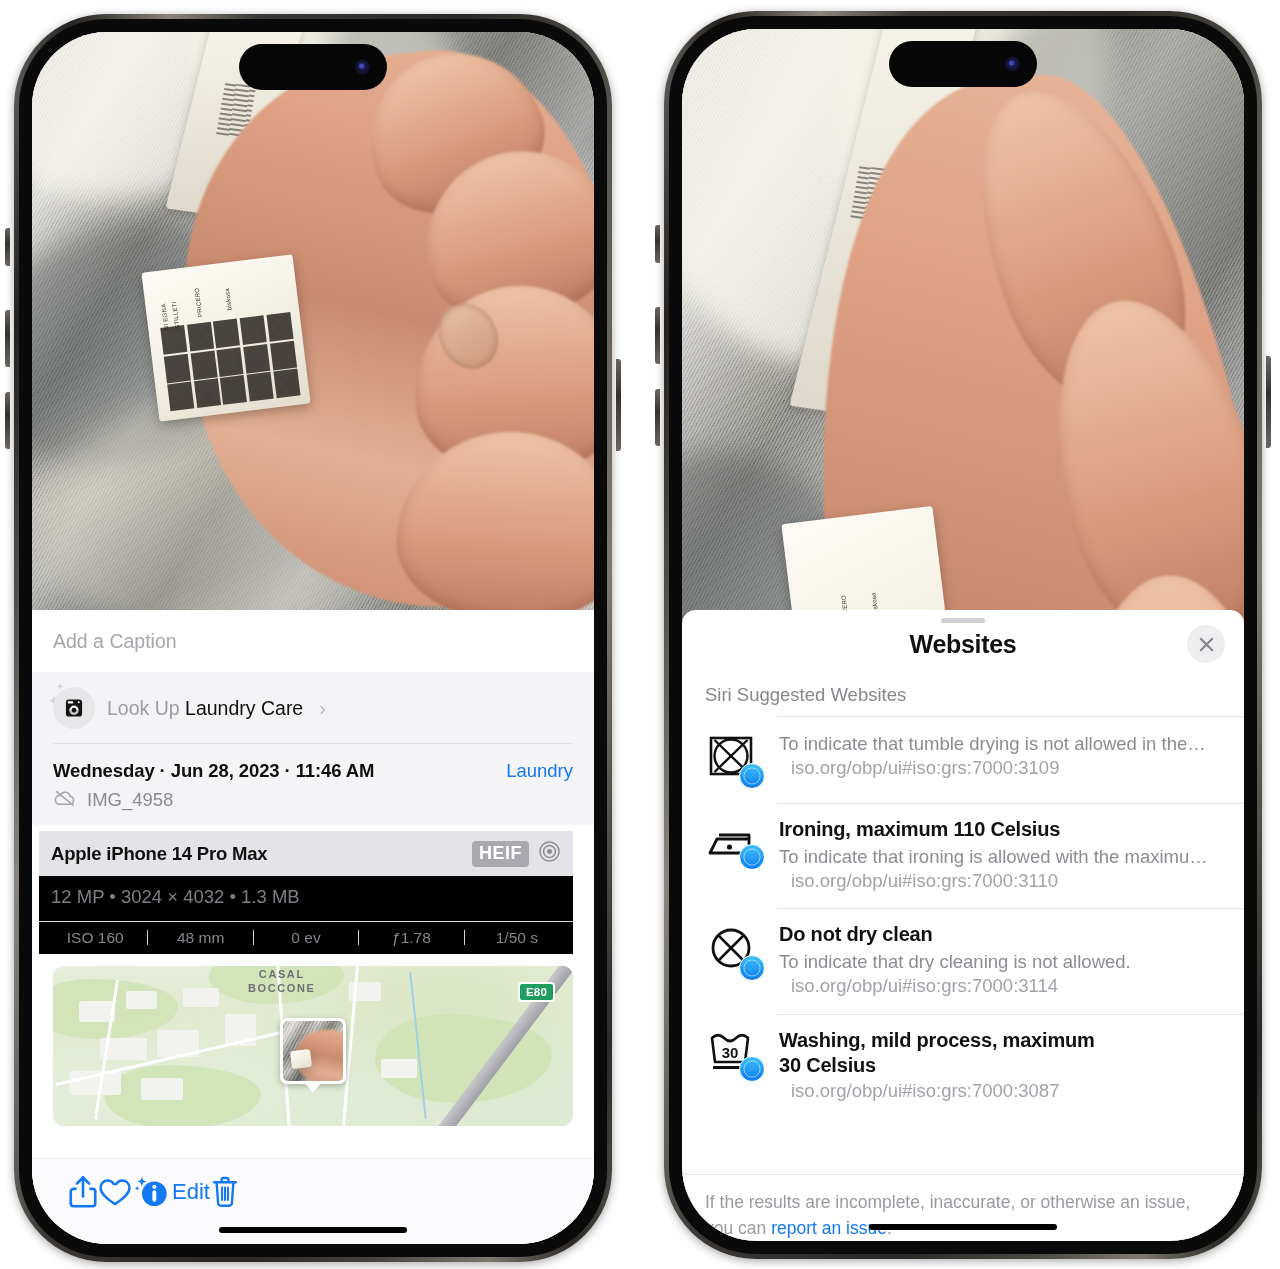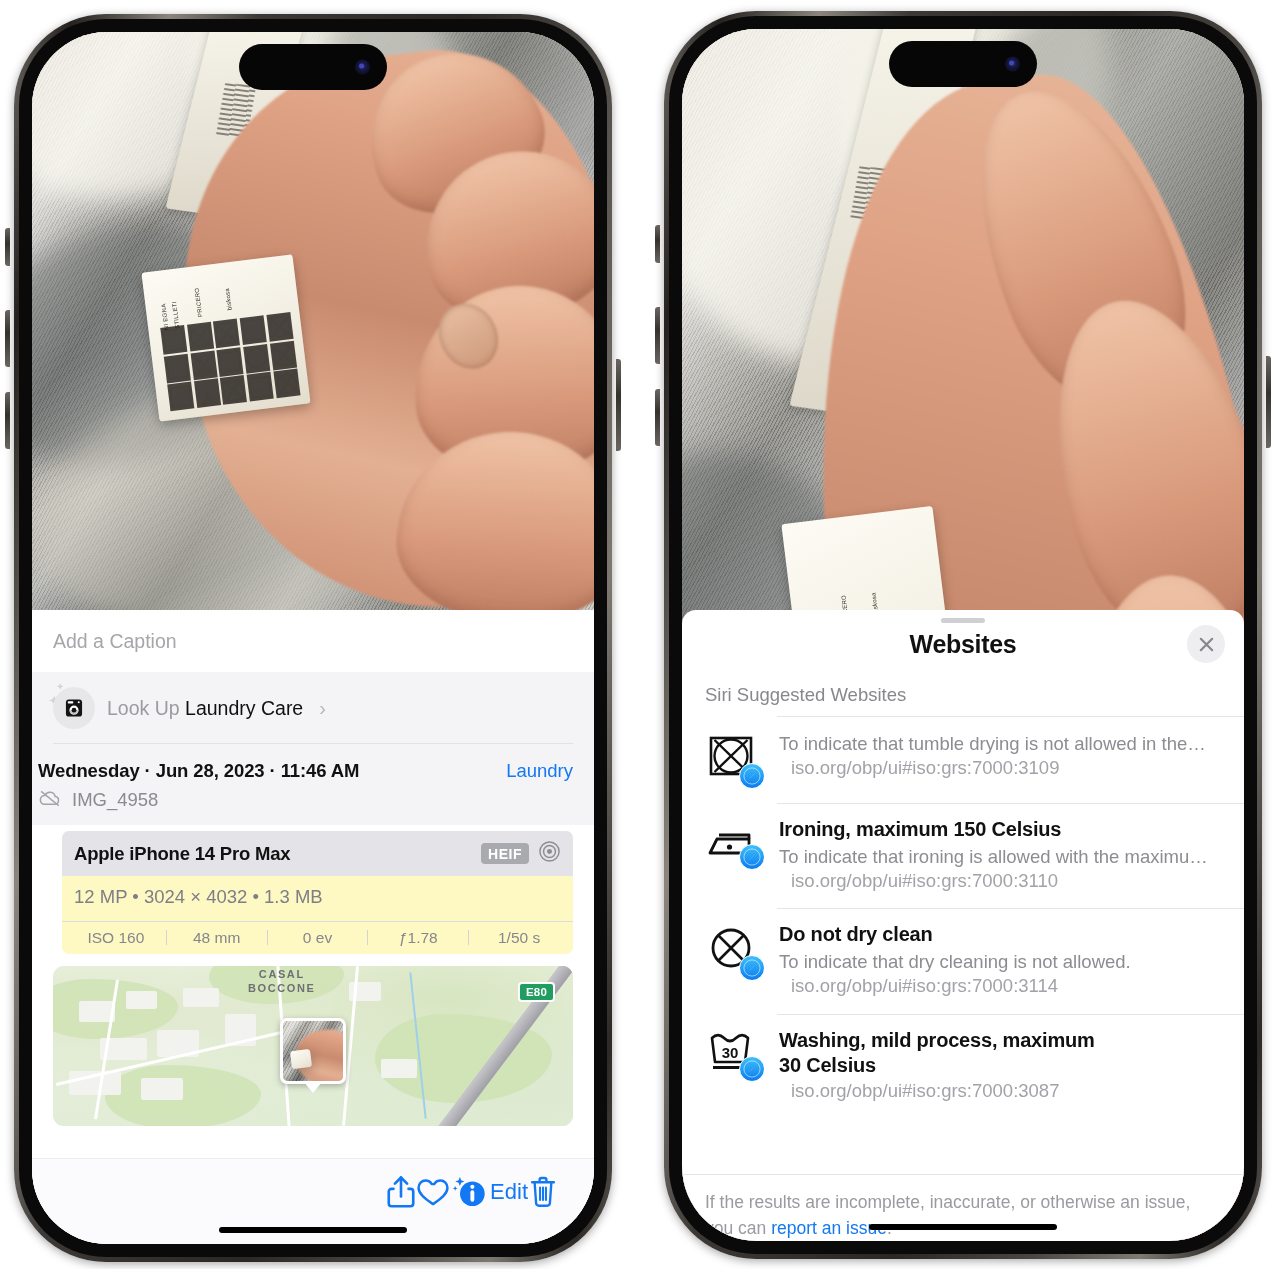--- a/index.html
+++ b/index.html
@@ -211,39 +211,39 @@
     display:flex; align-items:center; justify-content:center;
   }
   .sparkle { position:absolute; color:#d3d3d8; font-size: 13px; line-height:1; }
   .sp1 { left:-5px; top:6px; font-size:15px; }
   .sp2 { left:3px; top:-5px; font-size:10px; }
   .lookup-text { font-size:19.5px; color:#9b9ba1; }
   .lookup-text b { color:#111; font-weight:400; }
   .chev { color:#b6b6bb; font-size:20px; margin-left:4px; }
   .lu-divider { height:1px; background:#e2e2e5; margin: 0 21px; }
 
-  .date-block { background:#f4f4f6; padding: 16px 21px 14px 6px; }
+  .date-block { background:#f4f4f6; padding: 16px 21px 14px 21px; }
   .date-line { display:flex; align-items:baseline; justify-content:space-between; }
   .date-text { font-size:18.5px; color:#111; font-weight:700; letter-spacing:-.1px; }
   .adjust { font-size:18.5px; color:#1278f3; }
   .file-line { display:flex; align-items:center; gap:10px; margin-top:7px; }
   .file-name { font-size:18.5px; color:#8b8b91; }
 
   .camera-card {
-    margin: 6px 21px 0 30px; border-radius:7px; overflow:hidden;
-    background:#fef9c3;
+    margin: 6px 21px 0 7px; border-radius:0; overflow:hidden;
+    background:#000000;
   }
   .cc-head {
     display:flex; align-items:center; justify-content:space-between;
     padding: 9px 12px 9px 12px; background:#e4e4e8;
   }
   .cc-title { font-size:18.5px; font-weight:700; color:#111; letter-spacing:-.2px; }
   .cc-right { display:flex; align-items:center; gap:9px; }
   .heif-badge {
-    background:#a9a9b0; color:#fff; font-size:14px; font-weight:700;
+    background:#a9a9b0; color:#fff; font-size:18px; font-weight:700;
     letter-spacing:.5px; padding:2.5px 7px; border-radius:4px;
   }
   .cc-body { padding: 8px 12px 10px 12px; }
   .cc-line { font-size:18.5px; color:#7e7e85; line-height:1.45; }
   .cc-foot {
     display:flex; align-items:center; border-top:1px solid #dcdce0;
     padding: 7px 4px;
   }
   .cc-stat { flex:1; text-align:center; font-size:15.5px; color:#86868d; }
   .cc-sep { width:1px; height:15px; background:#d2d2d7; }
@@ -292,21 +292,21 @@
   .map-pin-img { width:100%; height:100%; border-radius:5px; overflow:hidden; position:relative; }
   .map-pin::after{
     content:""; position:absolute; left:50%; bottom:-9px; transform:translateX(-50%);
     border-left:9px solid transparent; border-right:9px solid transparent;
     border-top:11px solid #fff;
   }
 
   .toolbar {
     position:absolute; left:0; right:0; bottom:0; height:86px;
     background:#fbfbfd; border-top:1px solid #ececef;
-    display:flex; align-items:center; justify-content:flex-end;
+    display:flex; align-items:center; justify-content:flex-start;
     padding: 0 36px 20px 36px;
   }
   .tb-item { display:flex; align-items:center; justify-content:center; position:relative; }
   .tb-edit { font-size:22px; color:#1278f3; }
 
   
   .r-photo { position:absolute; left:0; top:0; right:0; bottom:0; }
   .results-sheet {
     position:absolute; left:0; right:0; top:581px; bottom:0;
     background:#fff; border-radius:14px 14px 0 0;
@@ -660,21 +660,21 @@
                 </svg>
                 <span class="safari-badge" style="bottom:5px">
                   <svg width="18" height="18" viewBox="0 0 20 20" aria-hidden="true">
                     <circle cx="10" cy="10" r="9" fill="none" stroke="#fff" stroke-width="1.1" opacity=".55"></circle>
                     <path d="M14 6 L8.4 11.6 L6 14 L11.6 8.4z" fill="#fff"></path>
                     <path d="M14 6 L11.6 8.4 L8.4 11.6z" fill="#f04a3f"></path>
                   </svg>
                 </span>
               </div>
               <div class="res-body">
-                <div class="res-title">Ironing, maximum 150 Celsius</div>
+                <div class="res-title">Ironing, maximum 110 Celsius</div>
                 <div class="res-desc">To indicate that ironing is allowed with the maximu…</div>
                 <div class="res-url">iso.org/obp/ui#iso:grs:7000:3110</div>
               </div>
             </div>
 
             <div class="res-item">
               <div class="res-icon-wrap">
                 <svg width="52" height="52" viewBox="0 0 52 52" aria-hidden="true">
                   <circle cx="26" cy="26" r="18" fill="none" stroke="#111" stroke-width="2.8"></circle>
                   <path d="M13 13 L39 39 M39 13 L13 39" stroke="#111" stroke-width="2.6"></path>

